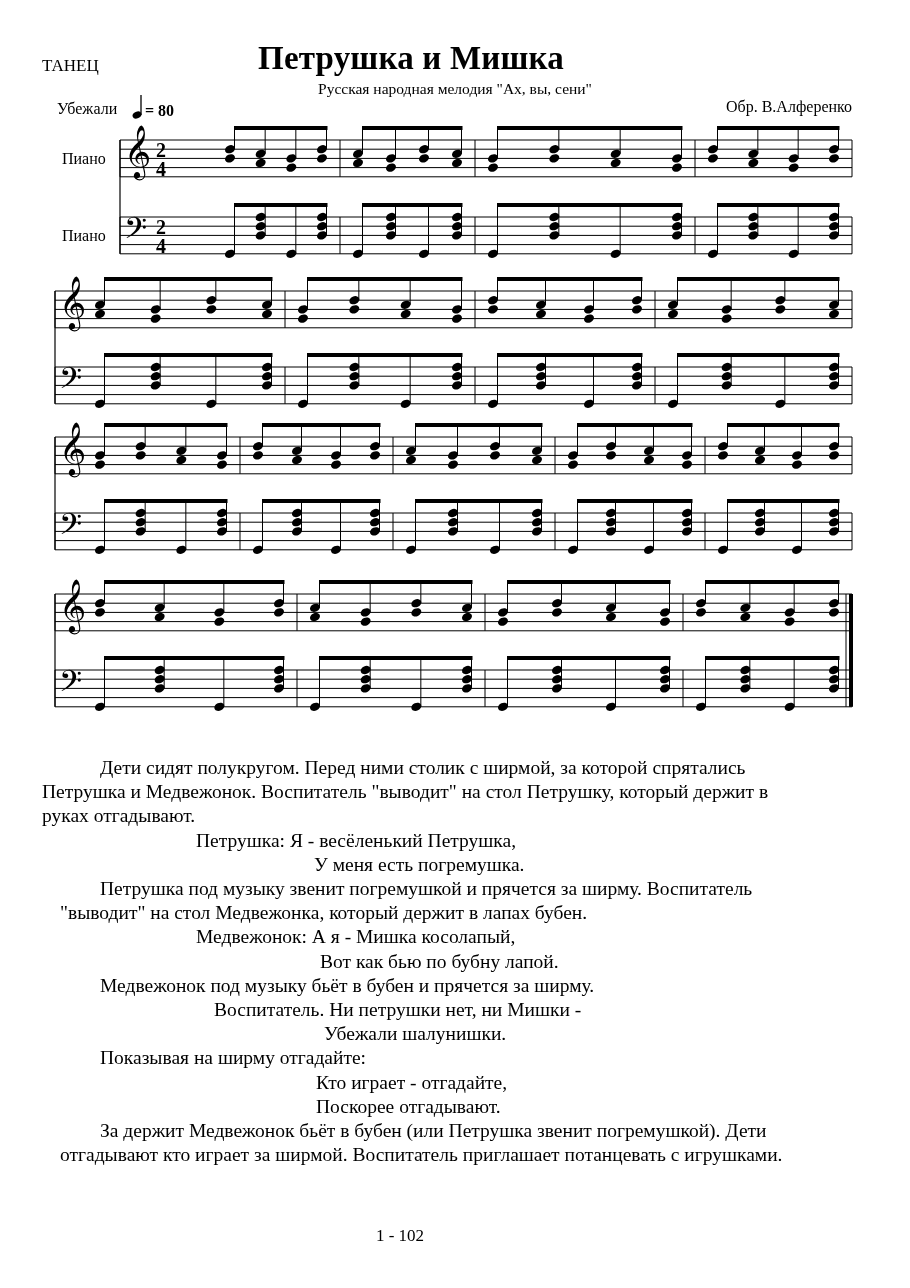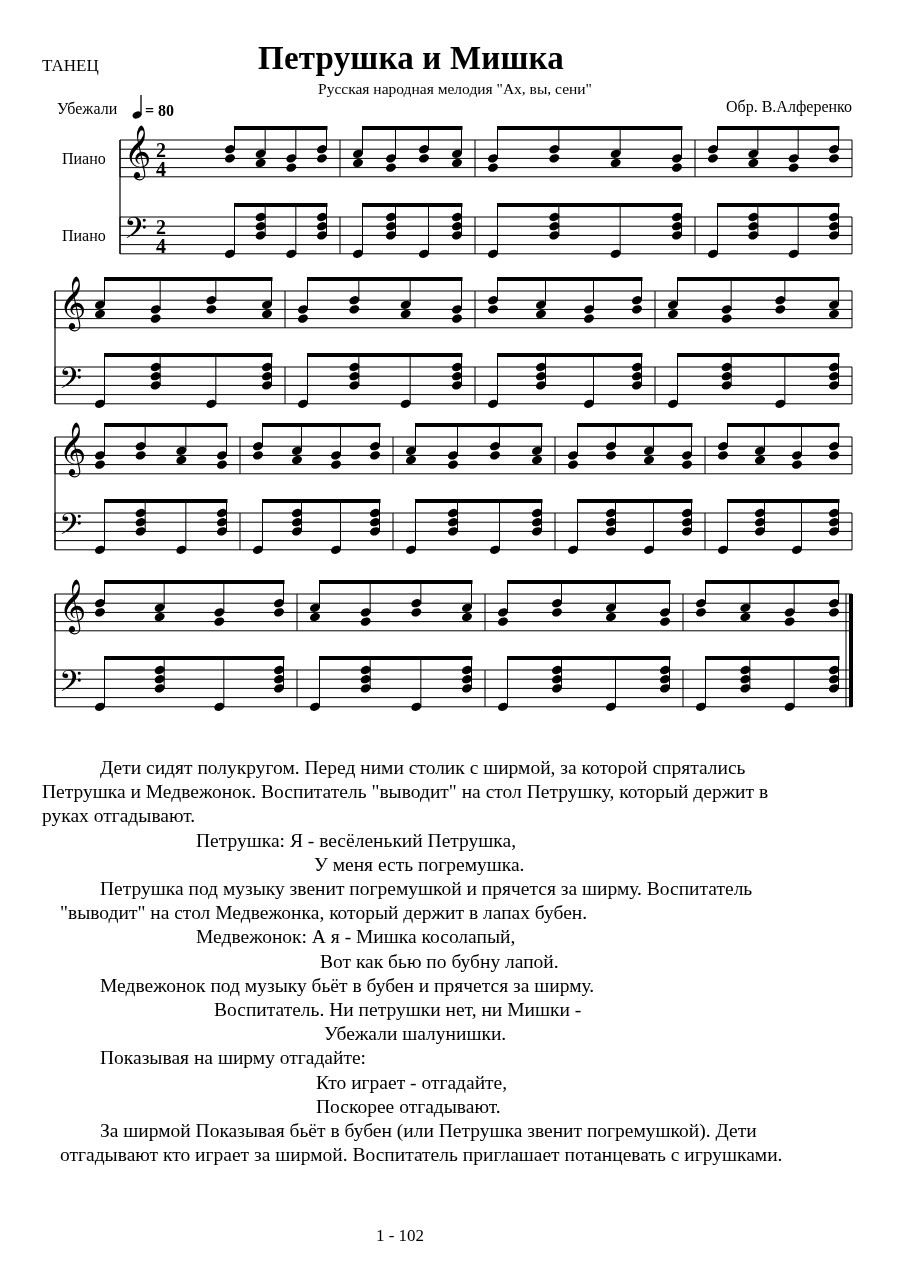--- a/index.html
+++ b/index.html
@@ -688,17 +688,17 @@
     <div class="line" style="left: 100px; top: 121px;">Петрушка под музыку звенит погремушкой и прячется за ширму.  Воспитатель</div>
     <div class="line" style="left: 60px; top: 145.2px;">"выводит" на стол Медвежонка, который держит в лапах бубен.</div>
     <div class="line" style="left: 196px; top: 169.4px;">Медвежонок:   А я - Мишка косолапый,</div>
     <div class="line" style="left: 320px; top: 193.6px;">Вот как бью по бубну лапой.</div>
     <div class="line" style="left: 100px; top: 217.8px;">Медвежонок под музыку бьёт в бубен и прячется за ширму.</div>
     <div class="line" style="left: 214px; top: 242px; text-align: right;">Воспитатель.   Ни петрушки нет, ни Мишки -</div>
     <div class="line" style="left: 308px; top: 266.2px; margin-left: 16px;">Убежали шалунишки.</div>
     <div class="line" style="left: 100px; top: 290.4px;">Показывая на ширму отгадайте:</div>
     <div class="line" style="left: 316px; top: 314.6px;">Кто играет - отгадайте,</div>
     <div class="line" style="left: 316px; top: 338.8px;">Поскорее отгадывают.</div>
-    <div class="line" style="left: 100px; top: 363px;">За ширмой Показывая бьёт в бубен (или Петрушка звенит погремушкой). Дети</div>
+    <div class="line" style="left: 100px; top: 363px;">За держит Медвежонок бьёт в бубен (или Петрушка звенит погремушкой). Дети</div>
     <div class="line" style="left: 60px; top: 387.2px;">отгадывают кто играет за ширмой. Воспитатель приглашает потанцевать с игрушками.</div>
   </div>
 
 <div class="abs pageno">1 - 102</div>
 
 </body></html>

